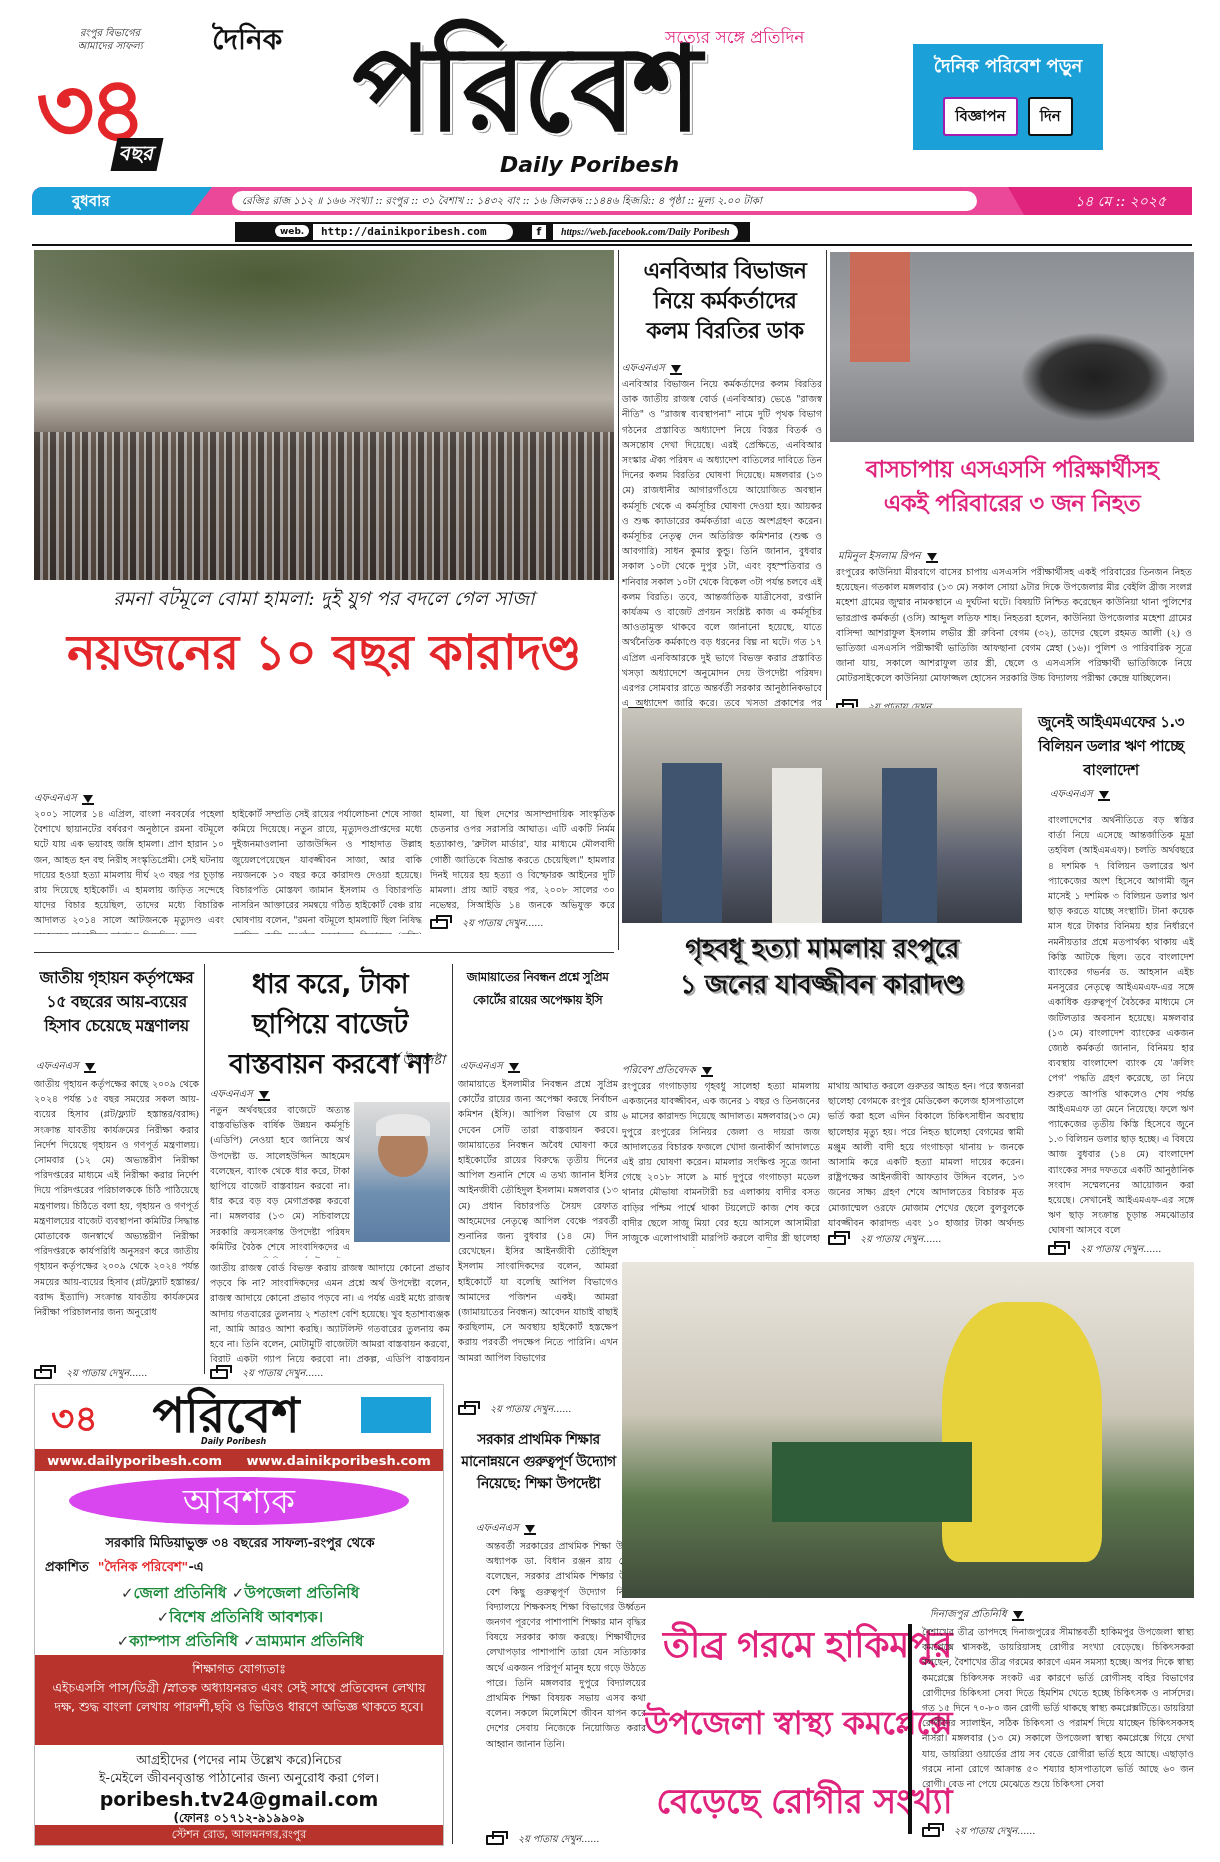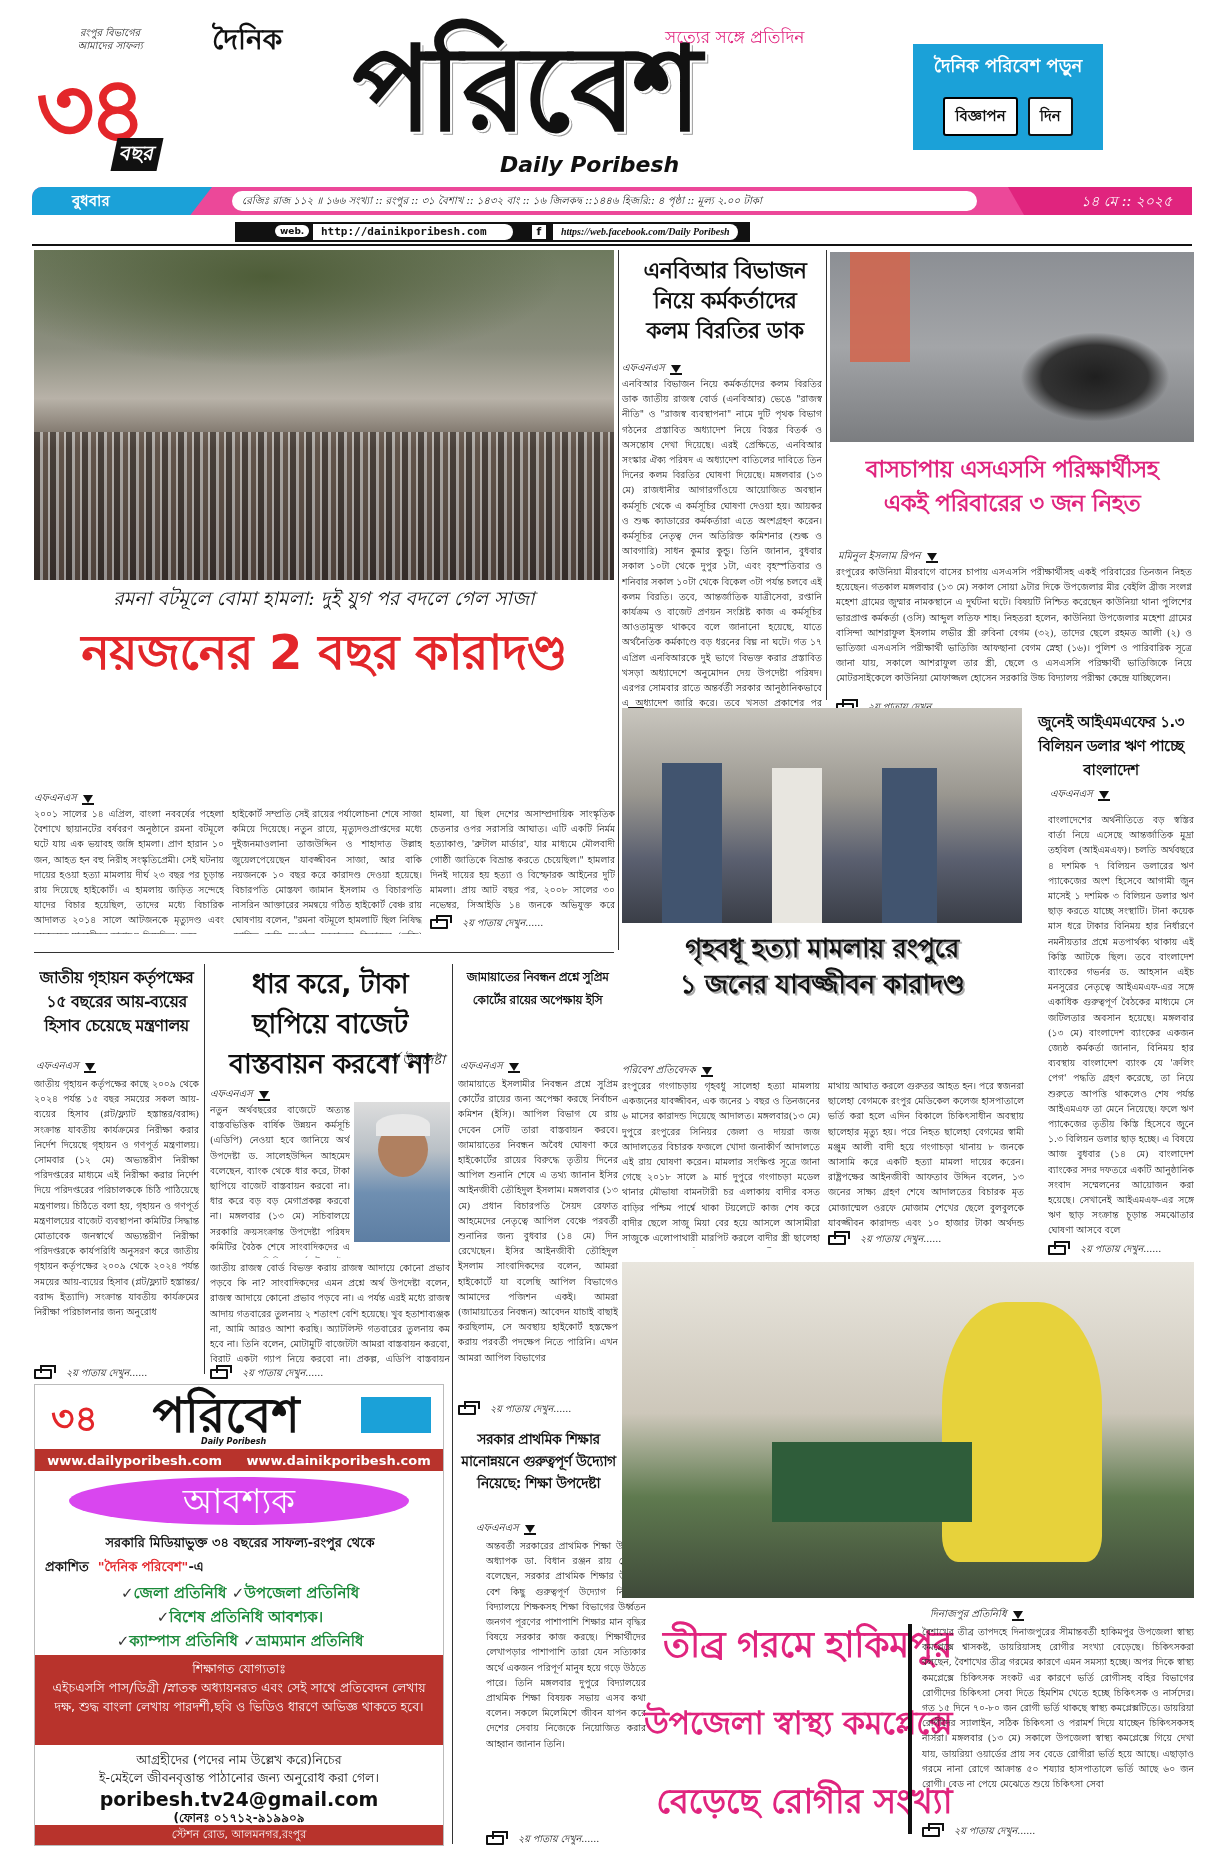--- a/index.html
+++ b/index.html
@@ -31,46 +31,46 @@
   </div>
 
   <div class="abs" style="left:212px;top:18px;font-family:'DejaVu Sans',sans-serif;font-weight:bold;font-size:28px;color:#111;">দৈনিক</div>
   <div class="abs" style="left:215px;top:22px;width:620px;text-align:center;font-family:'DejaVu Sans',sans-serif;font-weight:900;font-size:118px;line-height:135px;color:#111;letter-spacing:-4px;text-shadow:2px 2px 0 #fff,3px 3px 0 #999;">পরিবেশ</div>
   <div class="abs" style="left:500px;top:152px;font-family:'DejaVu Sans',sans-serif;font-weight:bold;font-style:italic;font-size:22px;color:#111;">Daily Poribesh</div>
   <div class="abs" style="left:665px;top:24px;font-family:'DejaVu Sans',sans-serif;font-size:17px;color:#e0247e;">সত্যের সঙ্গে প্রতিদিন</div>
 
   <div class="abs" style="left:913px;top:44px;width:190px;height:106px;background:#1ba1d8;">
     <div style="text-align:center;color:#fff;font-size:18px;font-weight:bold;margin-top:8px;">দৈনিক পরিবেশ পড়ুন</div>
     <div style="display:flex;justify-content:center;gap:10px;margin-top:14px;">
-      <div style="background:#fff;color:#111;font-size:15px;font-weight:bold;padding:5px 10px;border:2px solid #000000;border-radius:3px;">বিজ্ঞাপন</div>
+      <div style="background:#fff;color:#111;font-size:15px;font-weight:bold;padding:5px 10px;border:2px solid #a21caf;border-radius:3px;">বিজ্ঞাপন</div>
       <div style="background:#fff;color:#111;font-size:15px;font-weight:bold;padding:5px 10px;border:2px solid #111;border-radius:3px;">দিন</div>
     </div>
   </div>
 </div>
 
 <div class="abs" style="left:32px;top:187px;width:1160px;height:28px;background:#ec4899;border-radius:10px 0 0 0;">
   <div class="abs" style="left:0;top:0;width:180px;height:28px;background:#1ba1d8;color:#fff;font-weight:bold;font-size:15px;line-height:28px;padding-left:40px;border-radius:10px 0 0 0;clip-path:polygon(0 0,100% 0,88% 100%,0 100%);">বুধবার</div>
   <div class="abs" style="left:200px;top:4px;width:745px;height:20px;background:#fff;border-radius:10px;font-family:'DejaVu Serif',serif;font-style:italic;font-size:10.2px;line-height:20px;padding-left:10px;color:#222;white-space:nowrap;overflow:hidden;">রেজিঃ রাজ ১১২ ॥ ১৬৬ সংখ্যা :: রংপুর :: ৩১ বৈশাখ :: ১৪৩২ বাং :: ১৬ জিলকদ্ব ::১৪৪৬ হিজরি::  ৪ পৃষ্ঠা :: মূল্য ২.০০ টাকা</div>
-  <div class="abs" style="left:960px;top:0;width:200px;height:28px;background:#e0247e;color:#fff;font-family:'DejaVu Serif',serif;font-style:italic;font-size:14px;line-height:28px;text-align:right;padding-right:20px;clip-path:polygon(8% 0,100% 0,100% 100%,16% 100%);">১৪ মে :: ২০২৫</div>
+  <div class="abs" style="left:960px;top:0;width:200px;height:28px;background:#e0247e;color:#fff;font-family:'DejaVu Serif',serif;font-style:italic;font-size:14px;line-height:28px;text-align:right;padding-right:26px;clip-path:polygon(8% 0,100% 0,100% 100%,16% 100%);">১৪ মে :: ২০২৫</div>
 </div>
 <div class="abs" style="left:235px;top:222px;width:515px;height:20px;background:#111;">
   <span class="abs" style="left:40px;top:3px;background:#fff;color:#111;font-size:9px;font-weight:bold;padding:1px 5px;border-radius:8px;">web.</span>
   <span class="abs" style="left:78px;top:2px;width:200px;height:16px;background:#fff;color:#111;font-family:'DejaVu Sans Mono',monospace;font-weight:bold;font-size:11px;line-height:16px;padding-left:8px;border-radius:0 8px 8px 0;">http://dainikporibesh.com</span>
   <span class="abs" style="left:297px;top:3px;width:14px;height:14px;background:#fff;color:#111;font-weight:bold;font-size:11px;text-align:center;line-height:14px;">f</span>
   <span class="abs" style="left:318px;top:2px;width:185px;height:16px;background:#fff;color:#111;font-family:'Liberation Serif',serif;font-style:italic;font-weight:bold;font-size:10px;line-height:16px;padding-left:8px;border-radius:0 8px 8px 0;">https://web.facebook.com/Daily Poribesh</span>
 </div>
 <div class="abs" style="left:32px;top:244px;width:1160px;height:2px;background:#111;"></div>
 
 <div class="abs photo" style="left:34px;top:250px;width:580px;height:330px;background:linear-gradient(180deg,#6e7a5e 0%,#8d8f80 30%,#b8b2a8 45%,#6c6258 60%,#3f3632 100%);">
   <div style="position:absolute;left:0;top:0;width:100%;height:40%;background:radial-gradient(ellipse at 40% 20%,#4e5d38 0%,transparent 60%);"></div>
   <div style="position:absolute;left:0;bottom:0;width:100%;height:45%;background:repeating-linear-gradient(90deg,#2b2421 0 6px,#ddd 6px 9px,#5a4a40 9px 14px,#eee 14px 16px);opacity:0.55;"></div>
 </div>
 <div class="abs" style="left:34px;top:584px;width:580px;text-align:center;font-family:'DejaVu Serif',serif;font-style:italic;font-size:19px;color:#111;">রমনা বটমূলে বোমা হামলা: দুই যুগ পর বদলে গেল সাজা</div>
 <div class="abs headline" style="left:34px;top:618px;width:580px;color:#e3262a;">
-  <div style="font-size:48px;line-height:68px;">নয়জনের 2 বছর কারাদণ্ড</div>
+  <div style="font-size:48px;line-height:68px;">নয়জনের ১০ বছর কারাদণ্ড</div>
 </div>
 <div class="abs agency" style="left:34px;top:790px;"><span>এফএনএস</span><span class="tri"></span></div>
 <div class="abs body-text" style="left:34px;top:806px;width:190px;height:128px;">২০০১ সালের ১৪ এপ্রিল, বাংলা নববর্ষের পহেলা বৈশাখে ছায়ানটের বর্ষবরণ অনুষ্ঠানে রমনা বটমূলে ঘটে যায় এক ভয়াবহ জঙ্গি হামলা। প্রাণ হারান ১০ জন, আহত হন বহু নিরীহ সংস্কৃতিপ্রেমী। সেই ঘটনায় দায়ের হওয়া হত্যা মামলায় দীর্ঘ ২৩ বছর পর চূড়ান্ত রায় দিয়েছে হাইকোর্ট। এ হামলায় জড়িত সন্দেহে যাদের বিচার হয়েছিল, তাদের মধ্যে বিচারিক আদালত ২০১৪ সালে আটজনকে মৃত্যুদণ্ড এবং ছয়জনকে যাবজ্জীবন কারাদণ্ড দিয়েছিল। তবে</div>
 <div class="abs body-text" style="left:232px;top:806px;width:190px;height:128px;">হাইকোর্ট সম্প্রতি সেই রায়ের পর্যালোচনা শেষে সাজা কমিয়ে দিয়েছে। নতুন রায়ে, মৃত্যুদণ্ডপ্রাপ্তদের মধ্যে দুইজনমাওলানা তাজউদ্দিন ও শাহাদাত উল্লাহ জুয়েলপেয়েছেন যাবজ্জীবন সাজা, আর বাকি নয়জনকে ১০ বছর করে কারাদণ্ড দেওয়া হয়েছে। বিচারপতি মোস্তফা জামান ইসলাম ও বিচারপতি নাসরিন আক্তারের সমন্বয়ে গঠিত হাইকোর্ট বেঞ্চ রায় ঘোষণায় বলেন, "রমনা বটমূলে হামলাটি ছিল নিষিদ্ধ ঘোষিত জঙ্গি সংগঠন হরকাতুল জিহাদের (হুজি) পরিকল্পিত</div>
 <div class="abs" style="left:430px;top:806px;width:185px;">
   <div class="body-text" style="height:108px;">হামলা, যা ছিল দেশের অসাম্প্রদায়িক সাংস্কৃতিক চেতনার ওপর সরাসরি আঘাত। এটি একটি নির্মম হত্যাকাণ্ড, 'ব্রুটাল মার্ডার', যার মাধ্যমে মৌলবাদী গোষ্ঠী জাতিকে বিভ্রান্ত করতে চেয়েছিল।" হামলার দিনই দায়ের হয় হত্যা ও বিস্ফোরক আইনের দুটি মামলা। প্রায় আট বছর পর, ২০০৮ সালের ৩০ নভেম্বর, সিআইডি ১৪ জনকে অভিযুক্ত করে আদালতে অভিযোগপত্র দেয়। এরপর সাক্ষ্যগ্রহণ ও শুনানি শেষে</div>
   <div class="cont"><span class="pg-icon"></span><span>২য় পাতায় দেখুন......</span></div>
 </div>
 <div class="abs" style="left:34px;top:952px;width:580px;height:1px;background:#333;"></div>
 

